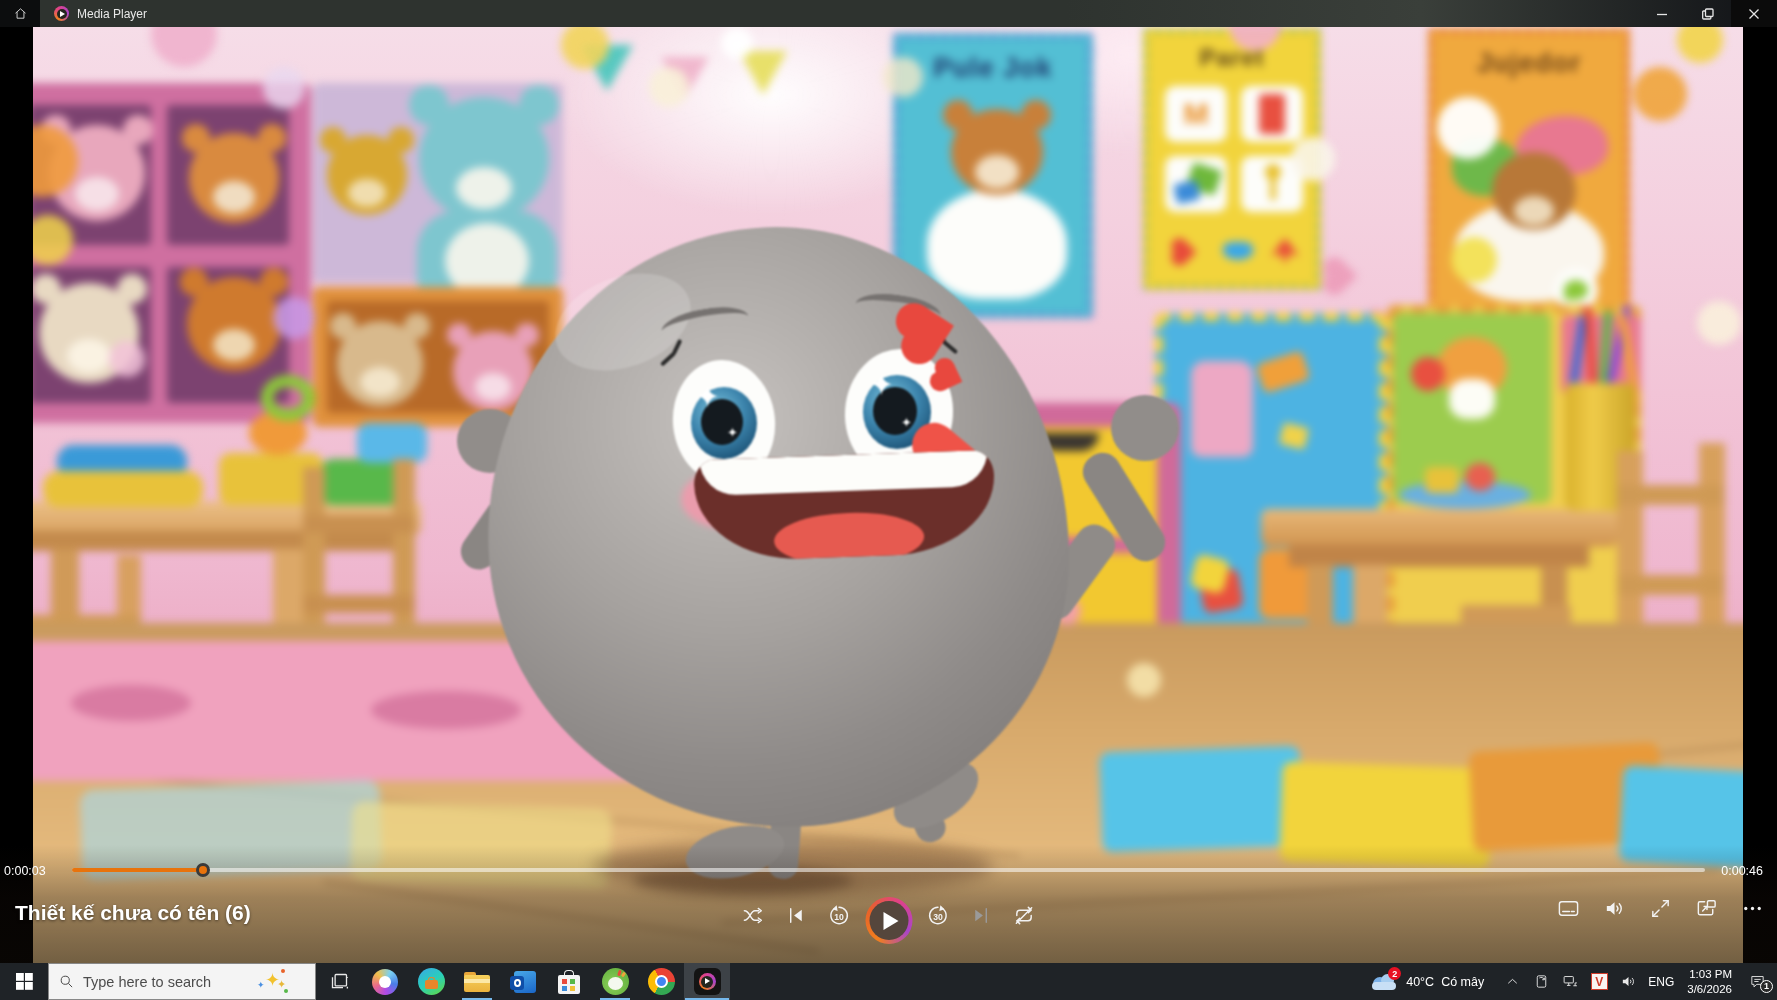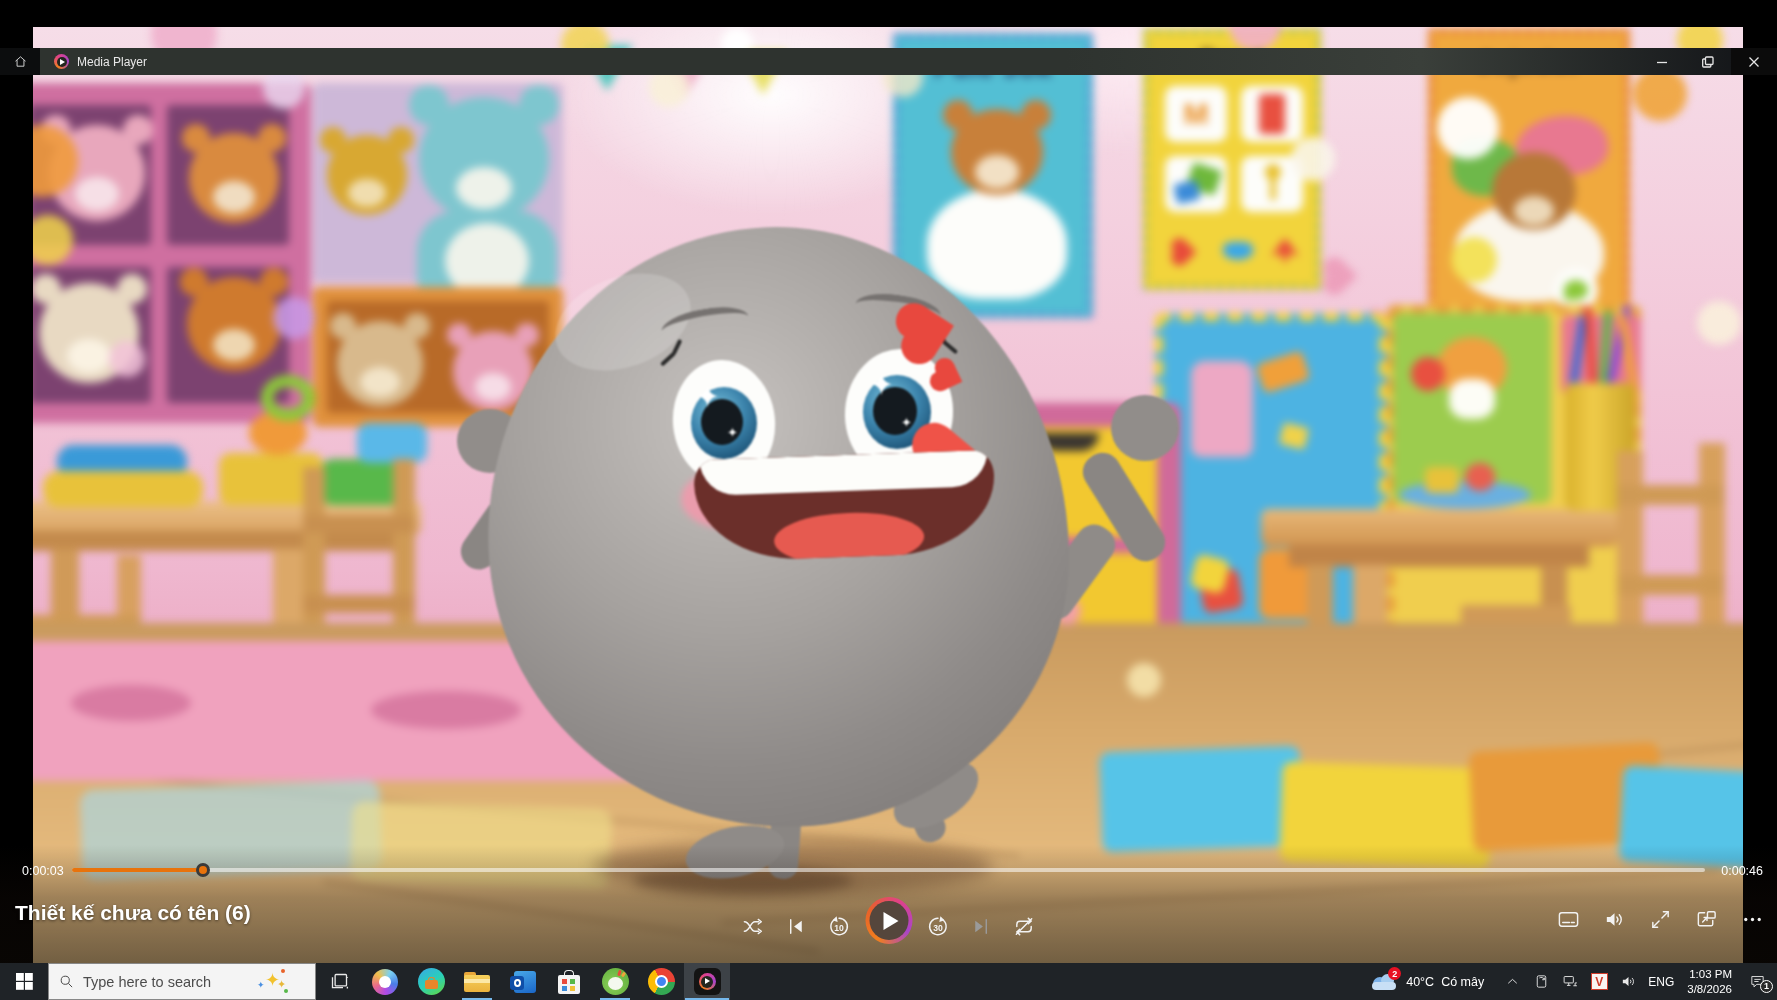--- a/index.html
+++ b/index.html
@@ -2,21 +2,21 @@
 <html><head>
 <meta charset="utf-8">
 <style>
   *{margin:0;padding:0;box-sizing:border-box;}
   html,body{background:#000;}
   body{font-family:"Liberation Sans","DejaVu Sans",sans-serif;}
   .screen{position:relative;width:1777px;height:1000px;background:#000;overflow:hidden;}
   .abs{position:absolute;}
 
   
-  .titlebar{position:absolute;left:0;top:0;width:1777px;height:27px;background:linear-gradient(90deg,#15171a 0 33px,#2e332f 33px 60%,#3a3f3a 80%,#15171a 1737px);z-index:60;display:flex;align-items:center;margin-top:48px;}
+  .titlebar{position:absolute;left:0;top:0;width:1777px;height:27px;background:linear-gradient(90deg,#15171a 0 33px,#2e332f 33px 60%,#3a3f3a 80%,#15171a 1737px);z-index:60;display:flex;align-items:center;}
   .home-btn{width:40px;height:27px;display:flex;align-items:center;justify-content:center;background:#0c0d0e;}
   .home-btn svg{width:15px;height:15px;stroke:#e6e6e6;stroke-width:1.4;fill:none;}
   .app-chip{display:flex;align-items:center;gap:8px;margin-left:14px;}
   .mini-ring{width:15px;height:15px;border-radius:50%;background:conic-gradient(from 210deg,#f07f1e,#e0418a,#a944c9,#f07f1e);position:relative;}
   .mini-ring::before{content:"";position:absolute;inset:2.5px;border-radius:50%;background:#23261f;}
   .mini-ring::after{content:"";position:absolute;left:6px;top:4.5px;border-left:5px solid #fff;border-top:3px solid transparent;border-bottom:3px solid transparent;}
   .tb-title{color:#e8e8e8;font-size:12px;}
   .win-btns{margin-left:auto;display:flex;height:27px;}
   .win-btn{width:46px;height:27px;display:flex;align-items:center;justify-content:center;}
   .win-btn svg{width:12px;height:12px;stroke:#e6e6e6;stroke-width:1.3;fill:none;}
@@ -41,21 +41,21 @@
   .char{position:absolute;inset:0;filter:blur(1px);}
 
   
   .overlay{position:absolute;left:0;top:845px;width:1777px;height:118px;z-index:40;background:linear-gradient(180deg,rgba(0,0,0,0) 0%,rgba(20,12,8,.35) 45%,rgba(15,10,6,.55) 100%);}
   .time-label{position:absolute;color:#fff;font-size:12.5px;top:19px;}
   .seek-track{position:absolute;left:72px;top:23px;width:1633px;height:4px;border-radius:2px;background:rgba(255,255,255,.55);}
   .seek-fill{position:absolute;left:0;top:0;height:4px;border-radius:2px;background:#e8730c;}
   .seek-handle{position:absolute;top:-5px;width:14px;height:14px;border-radius:50%;background:#e8730c;border:3px solid #3a3a3a;}
   .media-title{position:absolute;left:15px;top:56px;color:#fff;font-size:21px;font-weight:bold;text-shadow:0 1px 3px rgba(0,0,0,.5);}
   .transport{position:absolute;left:50%;top:52px;transform:translateX(-50%);display:flex;align-items:center;gap:9px;}
-  .ctl{width:34px;height:34px;display:flex;align-items:flex-end;justify-content:center;background:none;border:none;}
+  .ctl{width:34px;height:34px;display:flex;align-items:flex-start;justify-content:center;background:none;border:none;}
   .ctl svg{width:23px;height:23px;stroke:#f2f2f2;stroke-width:1.5;fill:none;stroke-linecap:round;stroke-linejoin:round;}
   .ctl.dim svg{stroke:#9a9a9a;}
   .ctl.dim svg .tfill{fill:#9a9a9a;}
   .tfill{fill:#f2f2f2;stroke:none;}
   .play-btn{width:47px;height:47px;border-radius:50%;background:conic-gradient(from 210deg,#f07f1e,#e8612a,#e0418a,#a944c9,#f07f1e);display:flex;align-items:center;justify-content:center;position:relative;border:none;}
   .play-btn::before{content:"";position:absolute;inset:4px;border-radius:50%;background:#55463c;}
   .play-btn::after{content:"";position:relative;left:2px;border-left:15px solid #fff;border-top:9.5px solid transparent;border-bottom:9.5px solid transparent;z-index:1;}
   .utils{position:absolute;right:8px;top:52px;display:flex;align-items:center;gap:12px;}
 
   
@@ -359,21 +359,21 @@
       <div class="blob" style="left:872px;top:432px;width:70px;height:50px;background:#f0a0b0;opacity:.7;filter:blur(3px);"></div>
 
       <div class="abs" style="left:662px;top:428px;width:300px;height:102px;background:#6b2f2a;border-radius:30px 30px 150px 150px/36px 36px 112px 112px;transform:rotate(-2deg);overflow:hidden;">
         <div class="abs" style="left:6px;top:0;width:288px;height:36px;background:#fdfdfa;border-radius:0 0 40px 40px;"></div>
         <div class="abs" style="left:78px;top:58px;width:150px;height:52px;background:#e65a50;border-radius:50%;"></div>
       </div>
     </div>
   </div>
 
   <div class="overlay">
-    <div class="time-label" style="left:22px;">0:00:03</div>
+    <div class="time-label" style="left:4px;">0:00:03</div>
     <div class="seek-track">
       <div class="seek-fill" style="width: 8%;"></div>
       <div class="seek-handle" style="left: calc(8% - 7px);"></div>
     </div>
     <div class="time-label" style="right:14px;">0:00:46</div>
 
     <div class="media-title">Thiết kế chưa có tên (6)</div>
 
     <div class="transport">
       <button class="ctl" title="">
@@ -616,21 +616,21 @@
       <div class="tray-ic">
           <svg viewBox="0 0 24 24">
             <path d="M4 9.5 v5 h3.5 l4.5 4 V5.5 l-4.5 4 Z" fill="#e8e8e8" stroke="none"></path>
             <path d="M14.5 9.5 a3.8 3.8 0 0 1 0 5"></path>
             <path d="M17 7 a7.2 7.2 0 0 1 0 10"></path>
           </svg>
         </div>
       <span class="tray-txt" style="font-size:12px;margin:0 2px;">ENG</span>
       <div class="clock">
         <span>1:03 PM</span>
-        <span>3/8/2026</span>
+        <span>3/6/2026</span>
       </div>
       <div class="tray-ic" style="width:28px;">
         <svg viewBox="0 0 24 24">
             <path d="M4 5 h16 v11 h-9 l-4 3.5 V16 H4 Z"></path>
             <path d="M7.5 9 h9 M7.5 12 h6"></path>
           </svg>
         <div class="badge" style="right:-2px;bottom:1px;width:13px;height:13px;background:#2a2a2a;border:1.3px solid #fff;">1</div>
       </div>
     </div>
   </div>

